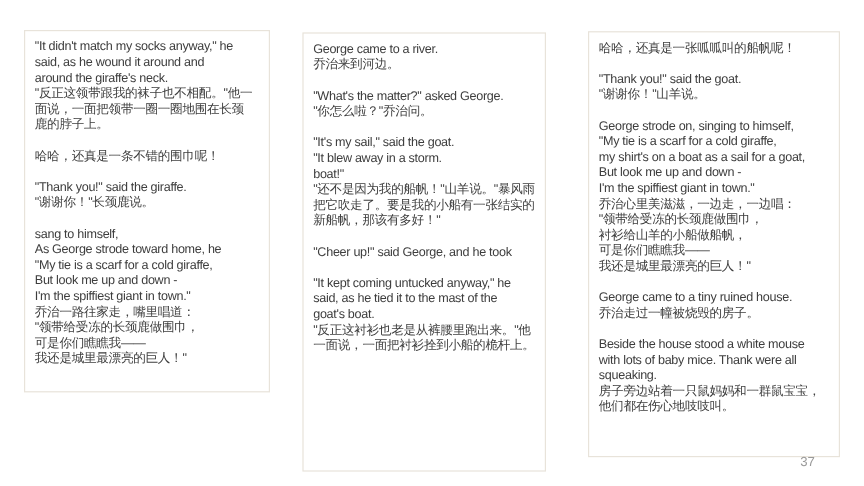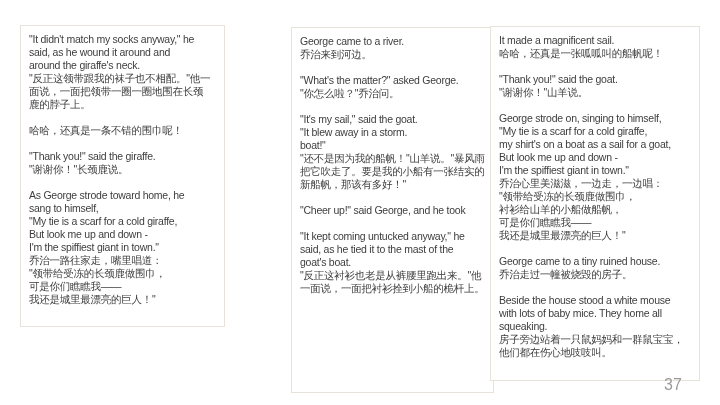--- a/index.html
+++ b/index.html
@@ -19,30 +19,30 @@
     overflow: hidden;
     color: #3d3d3d;
     font-size: 10.5px;
     line-height: 13px;
     letter-spacing: -0.25px;
   }
   .text-box .para { margin-top: 13px; }
   .text-box .para:first-child { margin-top: 0; }
   .text-box .line { white-space: pre; }
   #box-1 { left: 20px;  top: 25px; width: 205px; height: 302px; }
-  #box-2 { left: 252px; top: 27px; width: 203px; height: 366px; margin-left: 39px; }
+  #box-2 { left: 252px; top: 27px; width: 203px; height: 366px; }
   #box-3 { left: 490px; top: 26px; width: 210px; height: 355px; }
   .page-number {
     position: absolute;
     left: 660px;
     top: 378px;
     width: 26px;
     text-align: center;
     color: #9a9a9a;
-    font-size: 16px;
+    font-size: 11px;
     line-height: 14px;
   }
 </style>
 </head>
 <body>
 
 <div class="slide">
   <div class="text-box" id="box-1">
       <div class="para">
         <div class="line">"It didn't match my socks anyway," he</div>
@@ -53,22 +53,22 @@
         <div class="line">鹿的脖子上。</div>
       </div>
       <div class="para">
         <div class="line">哈哈，还真是一条不错的围巾呢！</div>
       </div>
       <div class="para">
         <div class="line">"Thank you!" said the giraffe.</div>
         <div class="line">"谢谢你！"长颈鹿说。</div>
       </div>
       <div class="para">
+        <div class="line">sang to himself,</div>
         <div class="line">As George strode toward home, he</div>
-        <div class="line">sang to himself,</div>
         <div class="line">"My tie is a scarf for a cold giraffe,</div>
         <div class="line">But look me up and down -</div>
         <div class="line">I'm the spiffiest giant in town."</div>
         <div class="line">乔治一路往家走，嘴里唱道：</div>
         <div class="line">"领带给受冻的长颈鹿做围巾，</div>
         <div class="line">可是你们瞧瞧我——</div>
         <div class="line">我还是城里最漂亮的巨人！"</div>
       </div>
     </div>
   <div class="text-box" id="box-2">
@@ -94,21 +94,20 @@
       <div class="para">
         <div class="line">"It kept coming untucked anyway," he</div>
         <div class="line">said, as he tied it to the mast of the</div>
         <div class="line">goat's boat.</div>
         <div class="line">"反正这衬衫也老是从裤腰里跑出来。"他</div>
         <div class="line">一面说，一面把衬衫拴到小船的桅杆上。</div>
       </div>
     </div>
   <div class="text-box" id="box-3">
       <div class="para">
-        <div class="line">It made a magnificent sail.</div>
         <div class="line">哈哈，还真是一张呱呱叫的船帆呢！</div>
       </div>
       <div class="para">
         <div class="line">"Thank you!" said the goat.</div>
         <div class="line">"谢谢你！"山羊说。</div>
       </div>
       <div class="para">
         <div class="line">George strode on, singing to himself,</div>
         <div class="line">"My tie is a scarf for a cold giraffe,</div>
         <div class="line">my shirt's on a boat as a sail for a goat,</div>
@@ -119,20 +118,20 @@
         <div class="line">衬衫给山羊的小船做船帆，</div>
         <div class="line">可是你们瞧瞧我——</div>
         <div class="line">我还是城里最漂亮的巨人！"</div>
       </div>
       <div class="para">
         <div class="line">George came to a tiny ruined house.</div>
         <div class="line">乔治走过一幢被烧毁的房子。</div>
       </div>
       <div class="para">
         <div class="line">Beside the house stood a white mouse</div>
-        <div class="line">with lots of baby mice. They home all</div>
+        <div class="line">with lots of baby mice. Thank were all</div>
         <div class="line">squeaking.</div>
         <div class="line">房子旁边站着一只鼠妈妈和一群鼠宝宝，</div>
         <div class="line">他们都在伤心地吱吱叫。</div>
       </div>
     </div>
   <div class="page-number">37</div>
 </div>
 
 </body></html>

